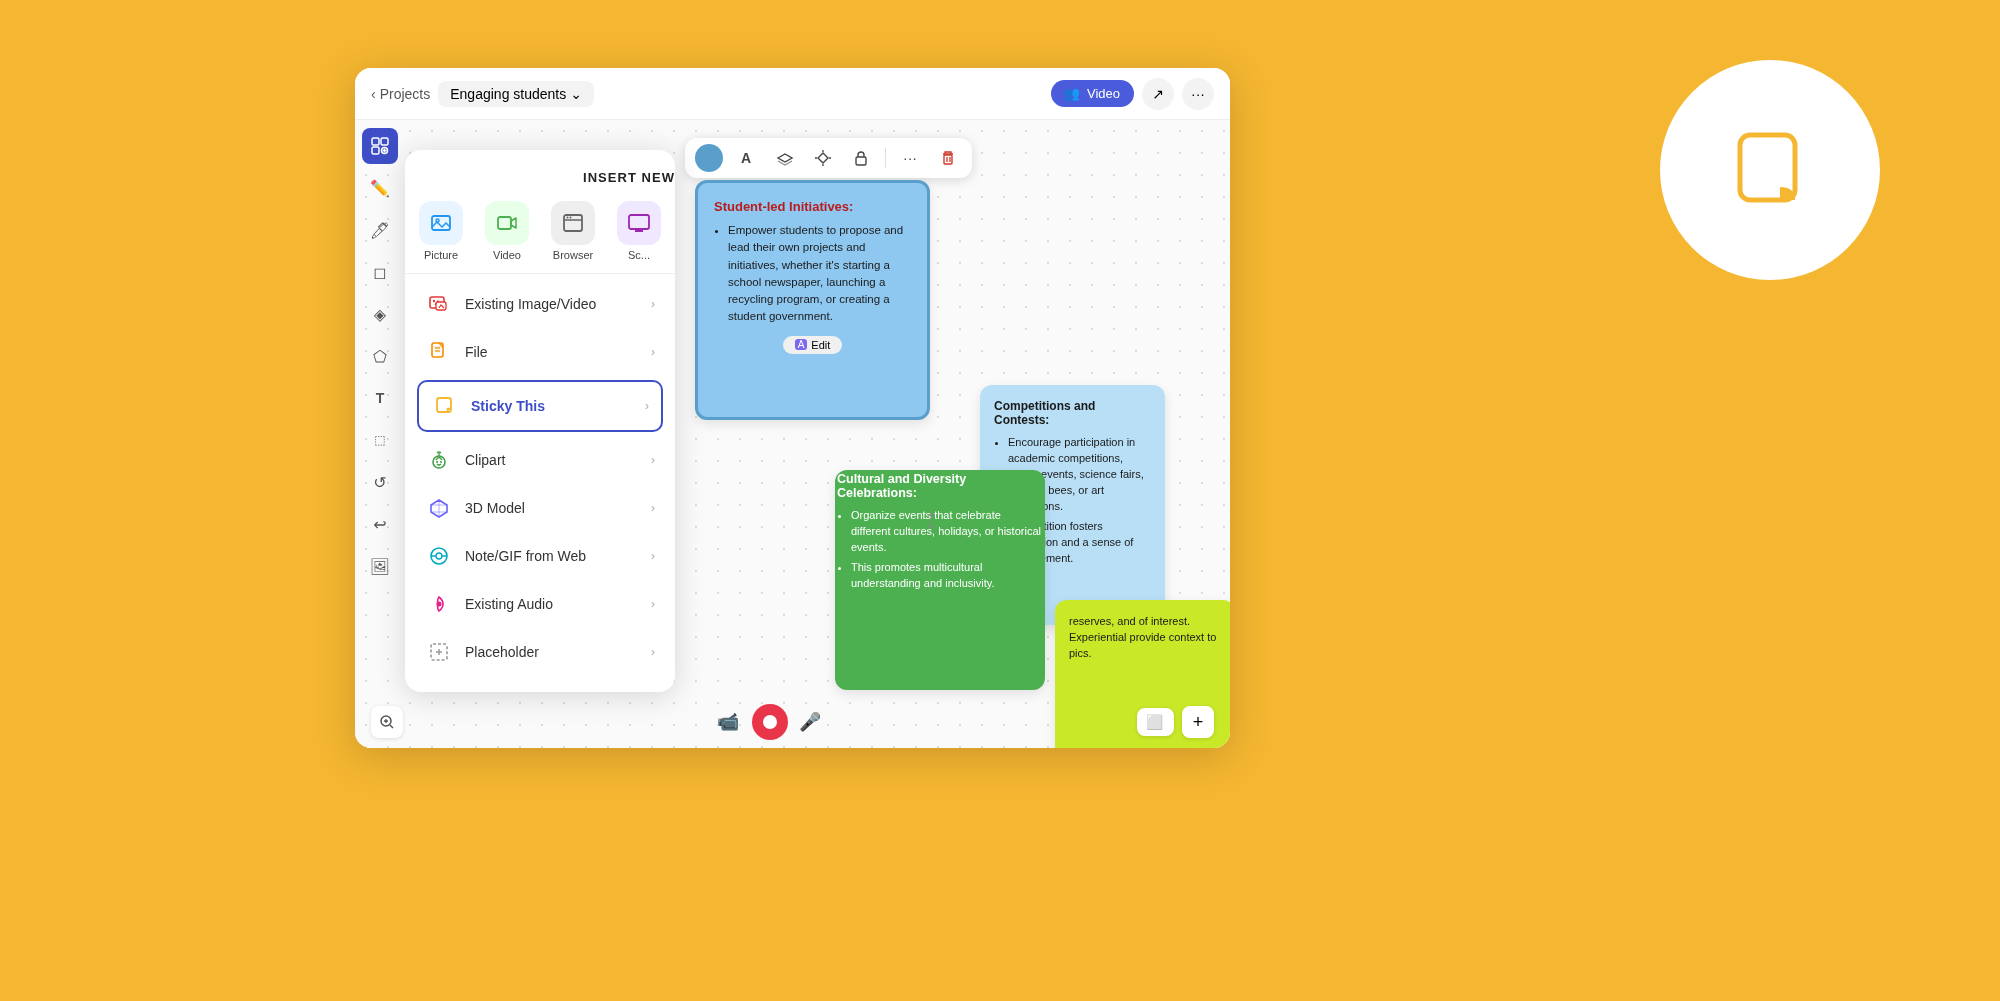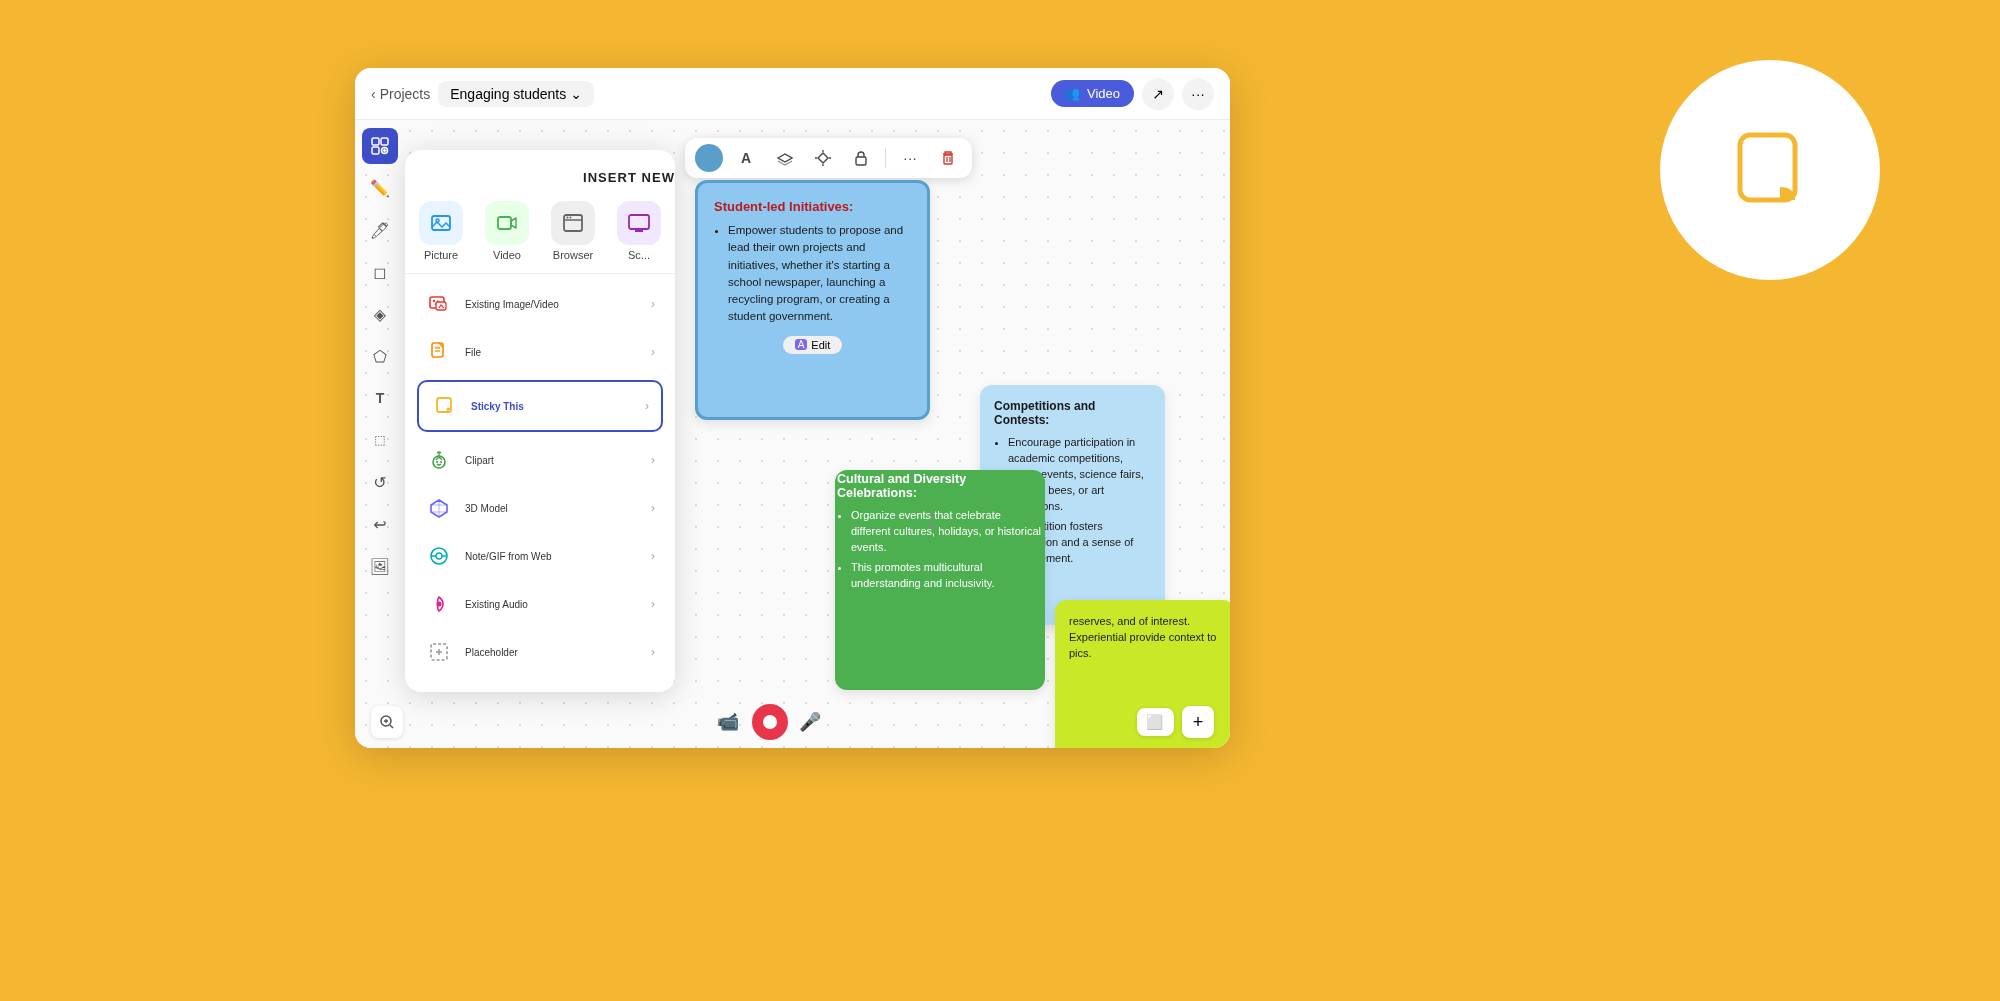--- a/index.html
+++ b/index.html
@@ -220,21 +220,21 @@
     .insert-item-icon {
       width: 28px;
       height: 28px;
       display: flex;
       align-items: center;
       justify-content: center;
       font-size: 18px;
       flex-shrink: 0;
     }
     .insert-item-label {
-      font-size: 10px;
+      font-size: 14px;
       color: #333;
       flex: 1;
     }
     .insert-item-chevron {
       font-size: 12px;
       color: #aaa;
     }
 
     
     .sticky-blue {

